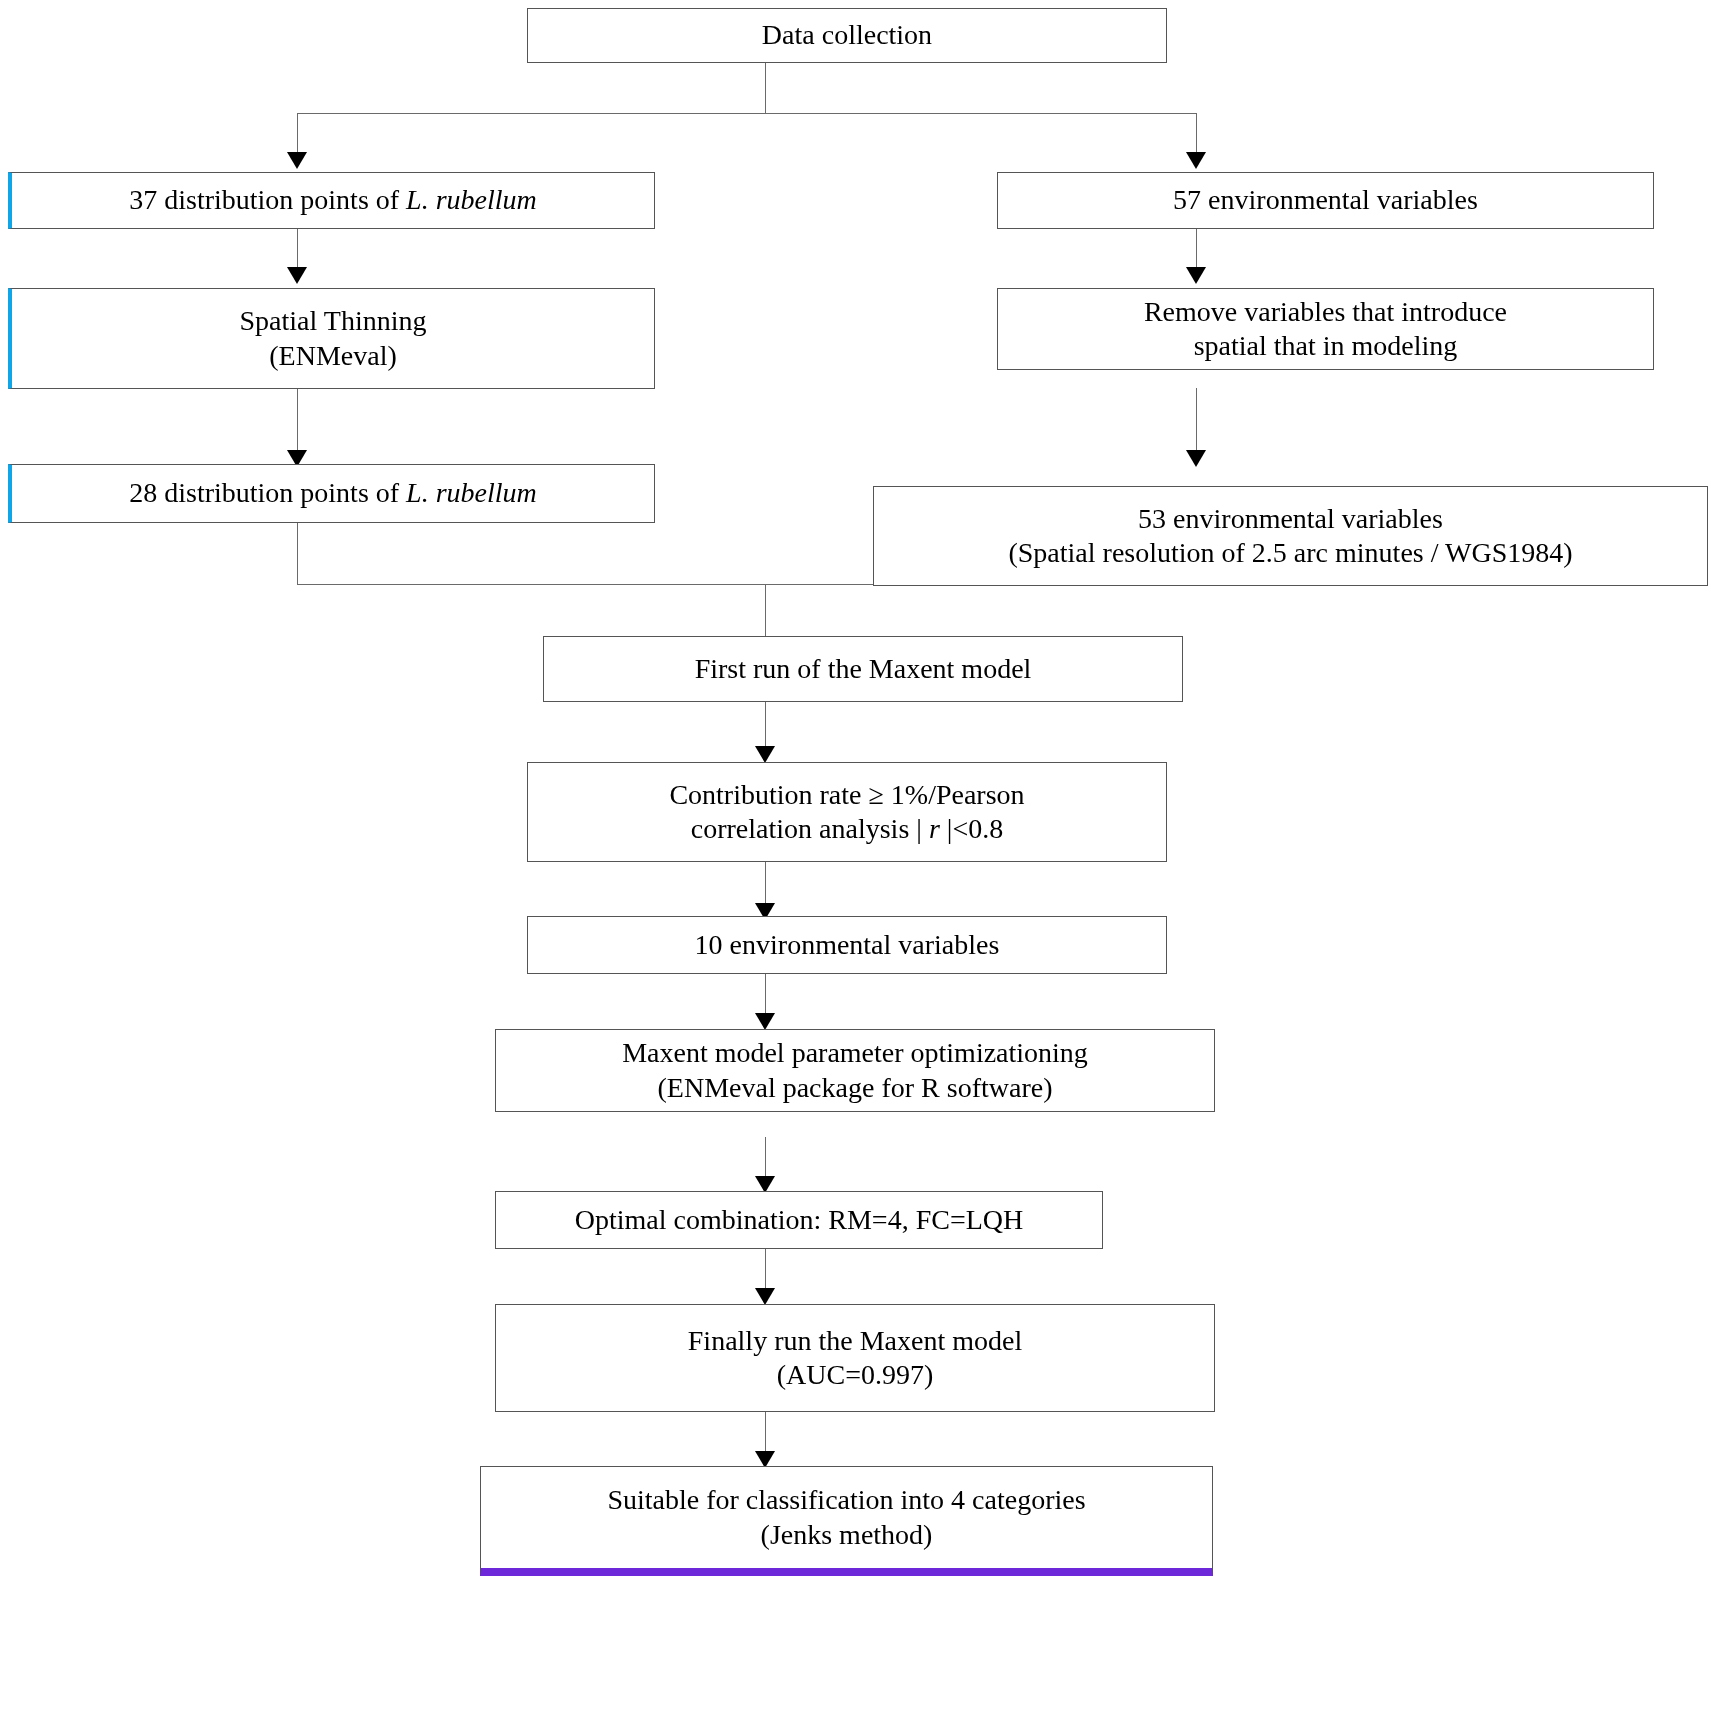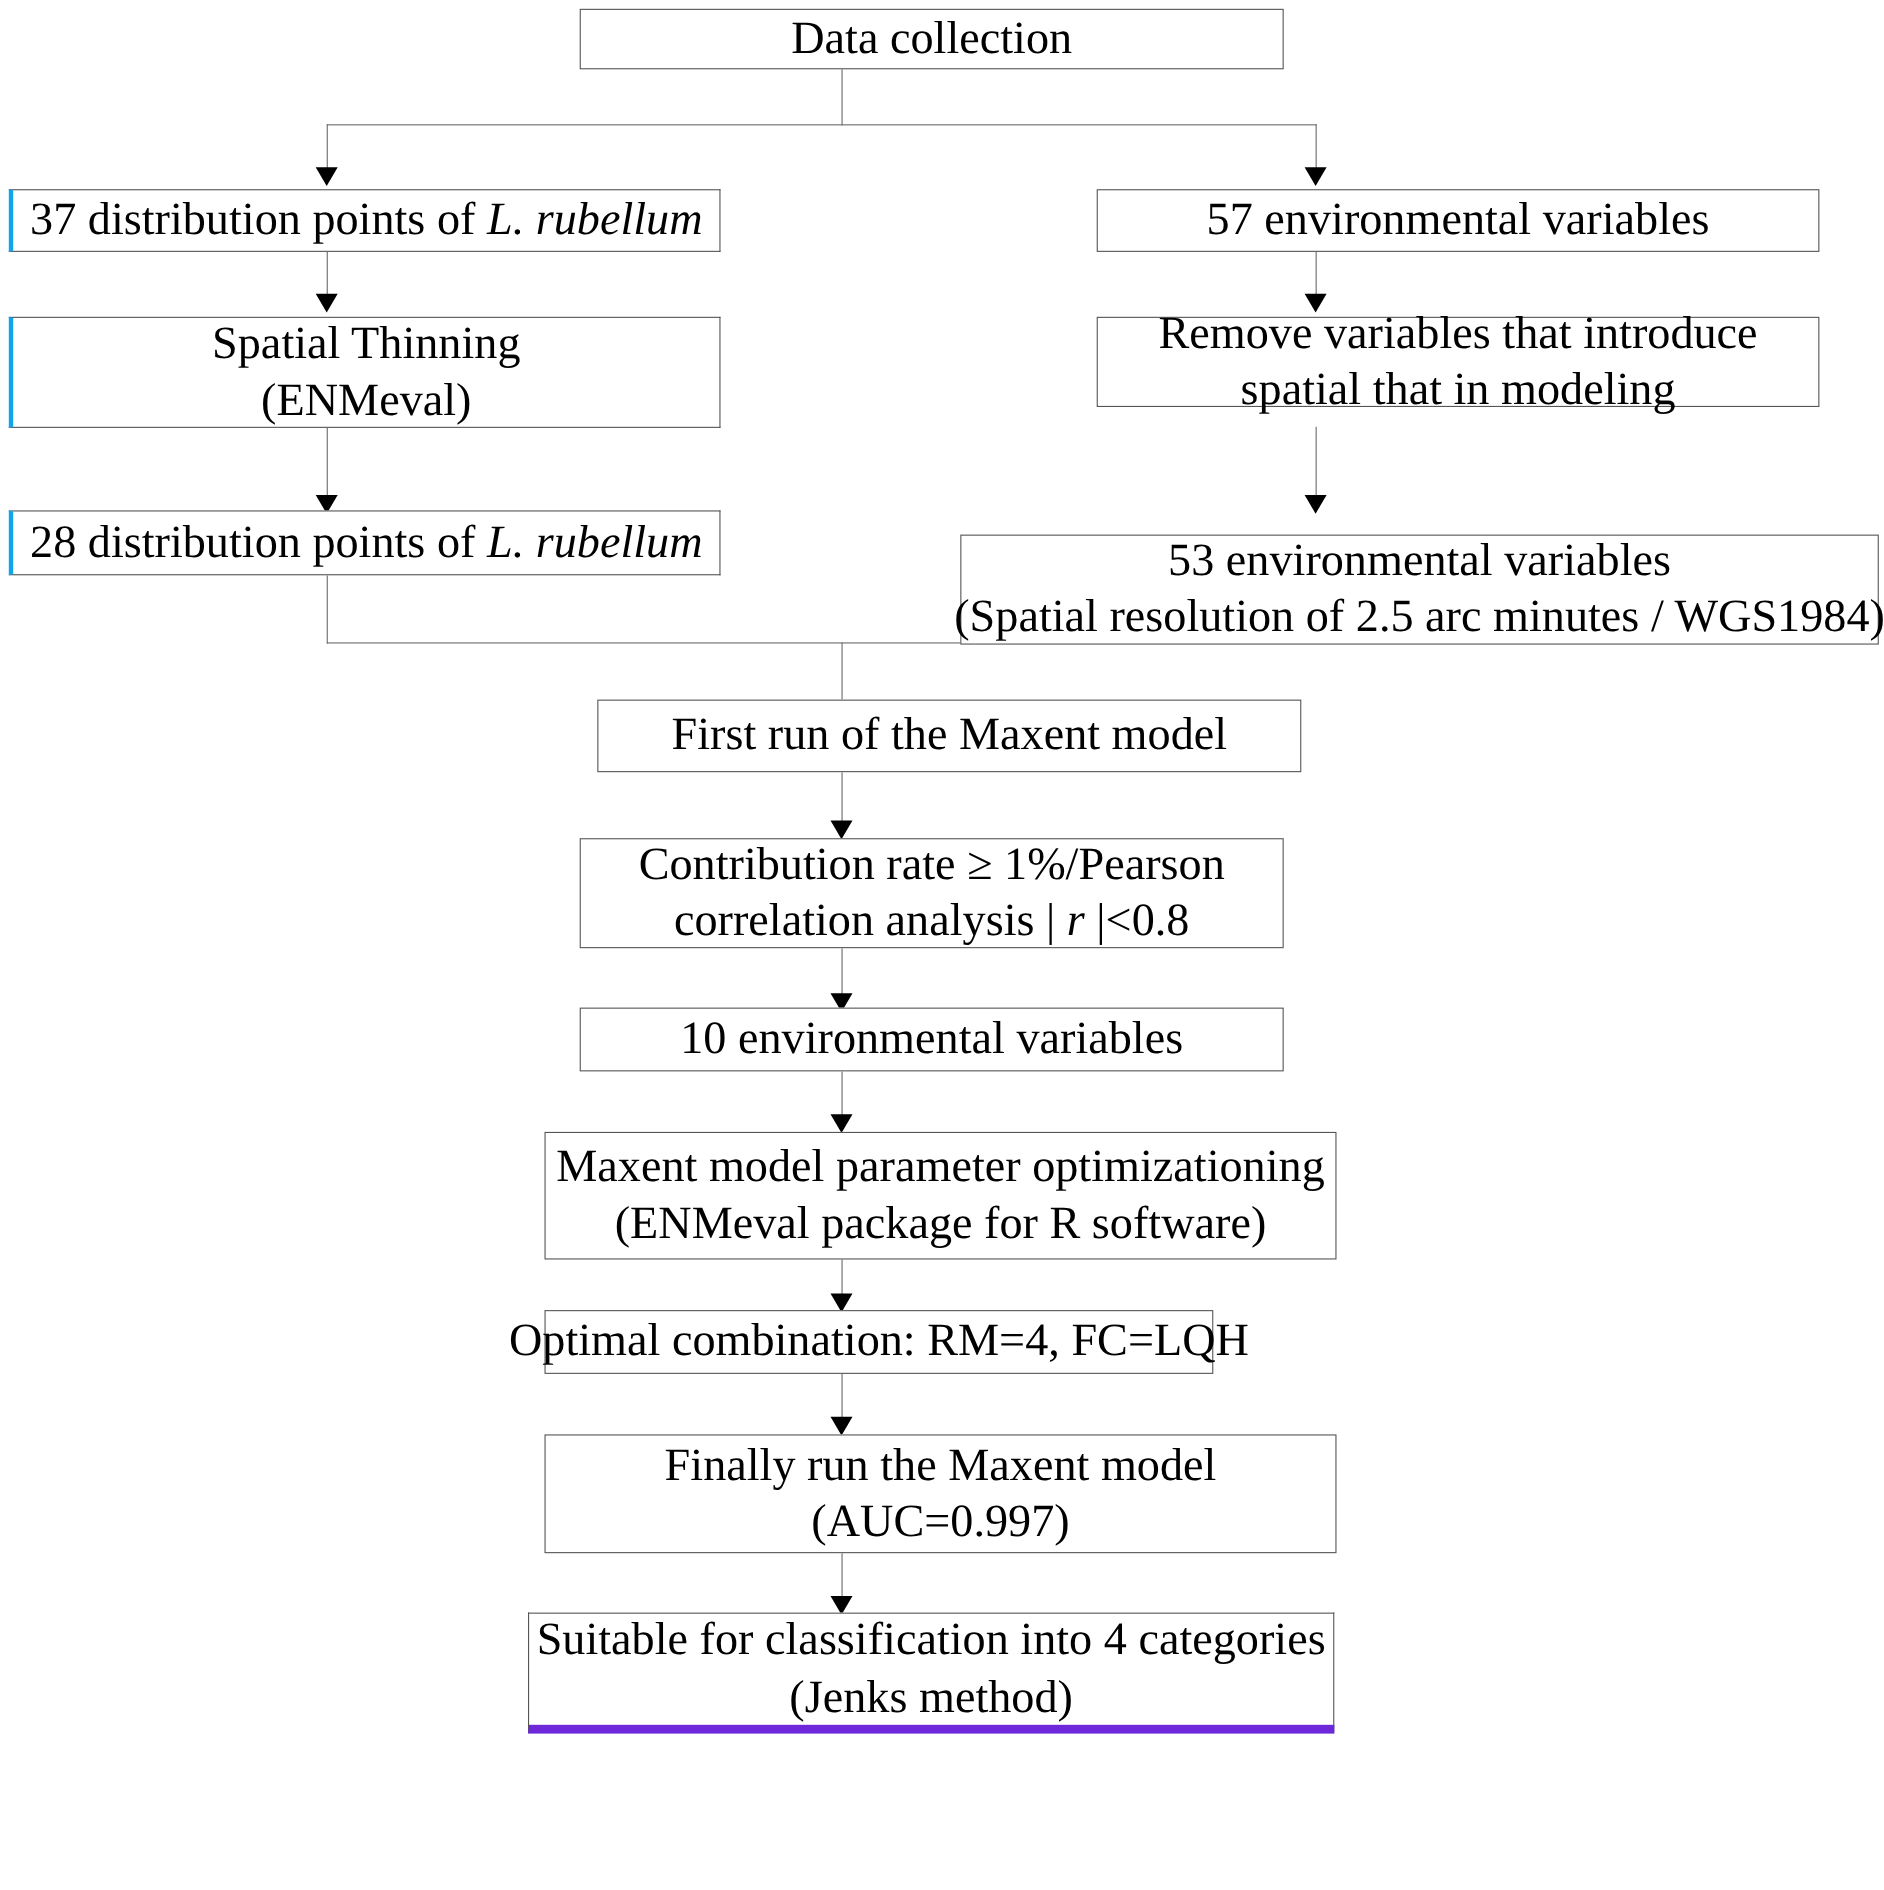--- a/index.html
+++ b/index.html
@@ -21,21 +21,21 @@
   .node {
     position: absolute;
     box-sizing: border-box;
     border: 1.5px solid #555555;
     background: #ffffff;
     display: flex;
     flex-direction: column;
     align-items: center;
     justify-content: center;
     line-height: 1.22;
-    font-size: 42px;
+    font-size: 28px;
     color: #000000;
     padding: 2px 8px;
   }
   .node .ln {
     display: block;
     white-space: nowrap;
   }
   .node.thickleft { border-left: 4px solid #0ea5e9; }
   .node.thickbot  { border-bottom: 8px solid #6d28d9; }
 
@@ -145,21 +145,21 @@
 
   <div class="node" style="left:527px; top:762px; width:640px; height:100px;">
     <span class="ln">Contribution rate ≥ 1%/Pearson</span>
     <span class="ln"><span>correlation analysis | </span><span class="it">r</span><span> |&lt;0.8</span></span>
   </div>
 
   <div class="node" style="left:527px; top:916px; width:640px; height:58px;">
     <span class="ln">10 environmental variables</span>
   </div>
 
-  <div class="node" style="left:495px; top:1029px; width:720px; height:116px;">
+  <div class="node" style="left:495px; top:1029px; width:720px; height:83px;">
     <span class="ln">Maxent model parameter optimizationing</span>
     <span class="ln">(ENMeval package for R software)</span>
   </div>
 
   <div class="node" style="left:495px; top:1191px; width:608px; height:58px;">
     <span class="ln">Optimal combination: RM=4, FC=LQH</span>
   </div>
 
   <div class="node" style="left:495px; top:1304px; width:720px; height:108px;">
     <span class="ln">Finally run the Maxent model</span>

